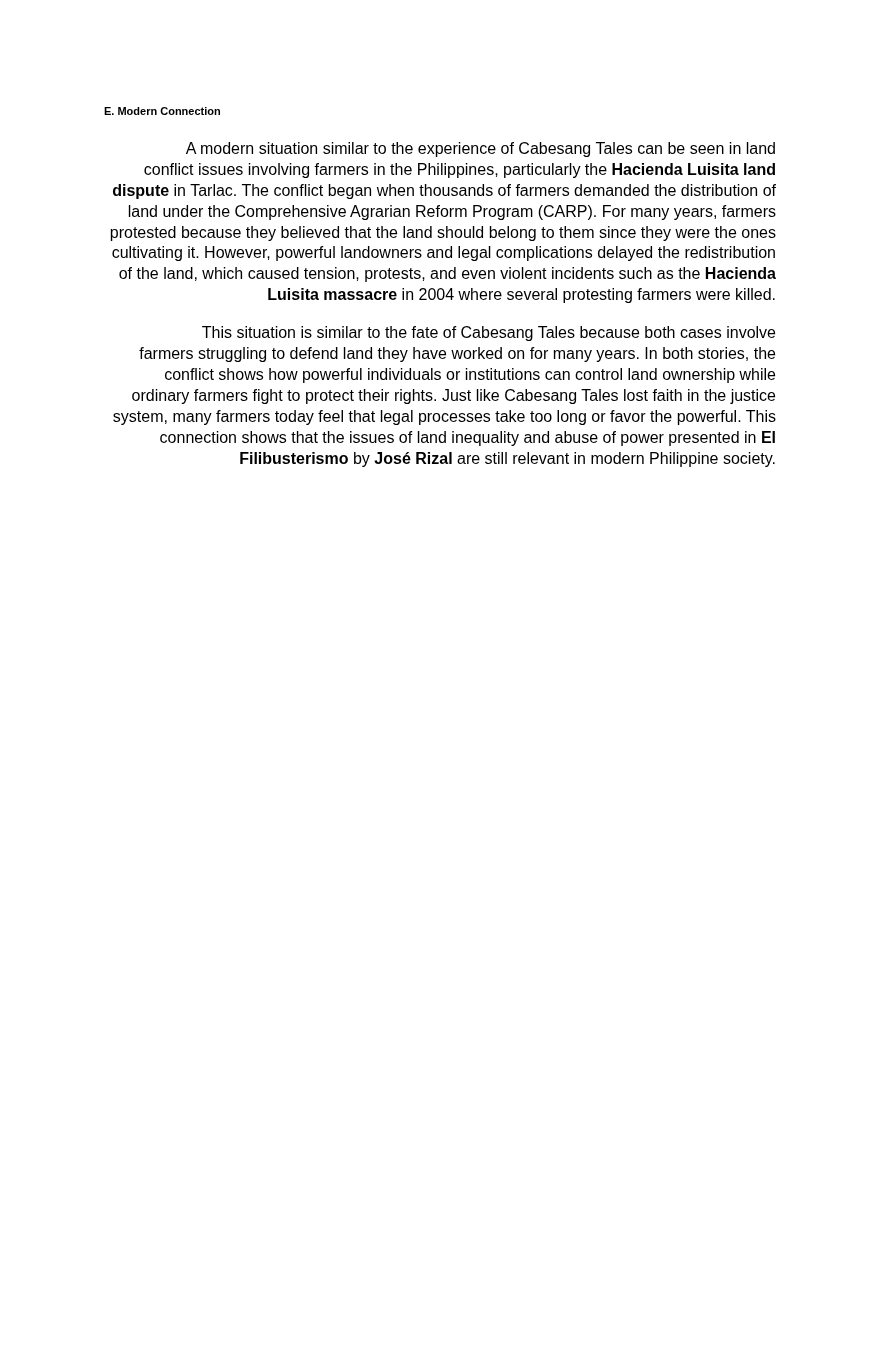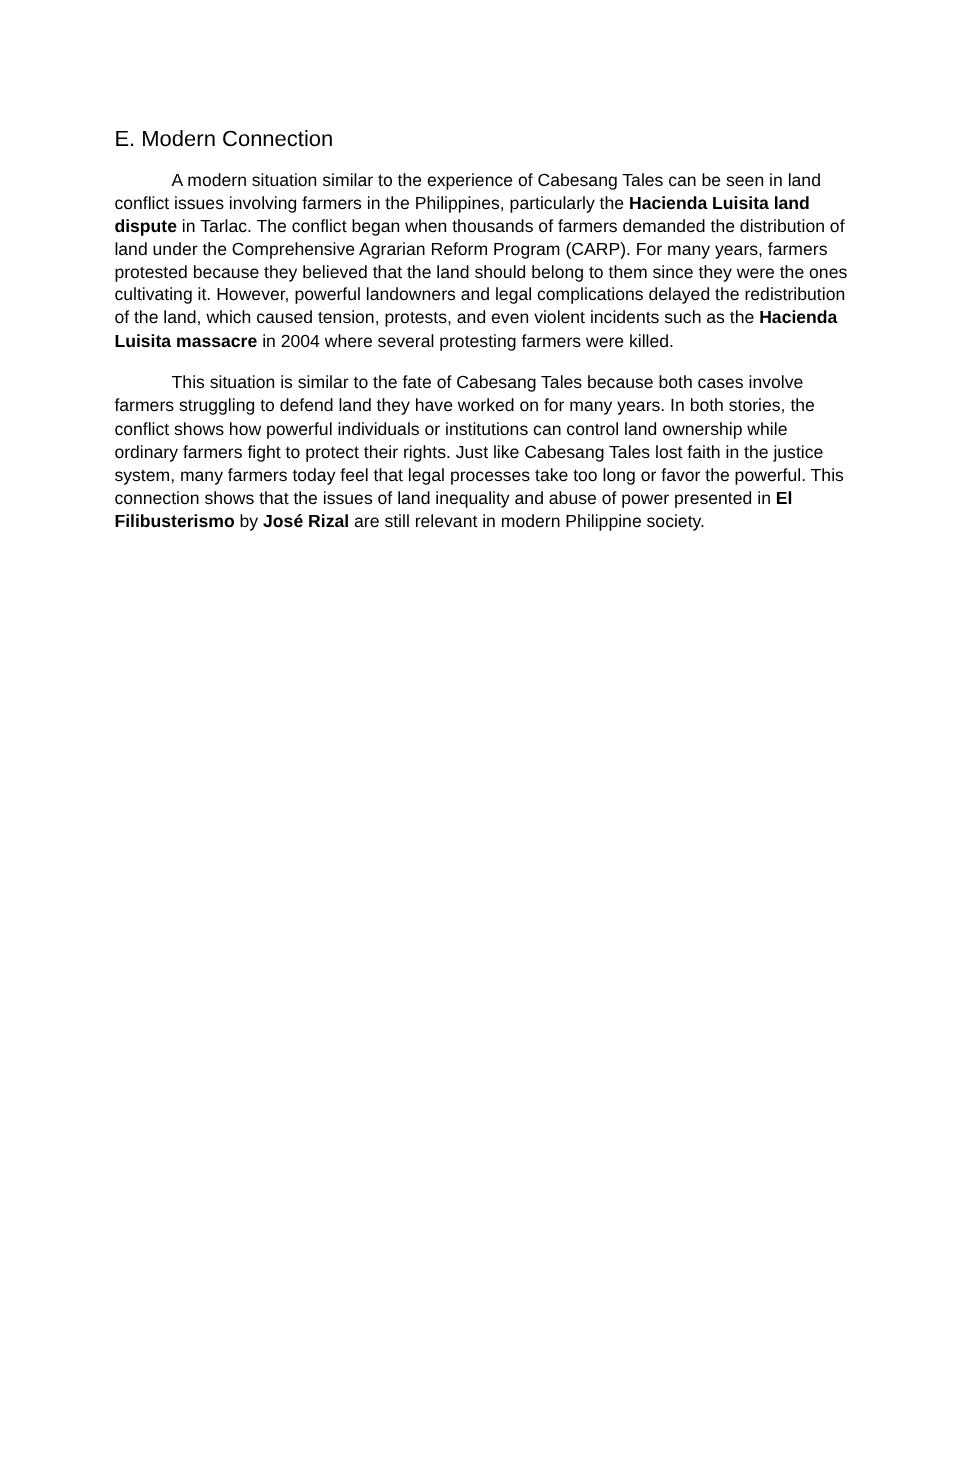--- a/index.html
+++ b/index.html
@@ -2,22 +2,22 @@
 <html><head>
 <meta charset="utf-8">
 <style>
   html, body { margin: 0; padding: 0; background: #ffffff; }
   body { width: 880px; height: 1346px; position: relative; overflow: hidden; }
   .page {
     position: absolute; left: 104px; top: 101px; width: 672px;
     font-family: "Liberation Sans", sans-serif; color: #000;
     font-size: 16px; line-height: 20.9px;
   }
-  .heading { font-weight: normal; font-size: 20px; margin: 16px 0 17px 0; }
-  .para { margin: 0 0 17px 0; text-indent: 52px; text-align: left; }
+  .heading { font-weight: bold; font-size: 11px; margin: 0 0 17px 0; }
+  .para { margin: 0 0 17px 0; text-indent: 52px; text-align: right; }
   b { font-weight: bold; }
 </style>
 </head>
 <body>
 
 <div class="page">
   <div class="heading">E. Modern Connection</div>
   <p class="para"><span>A modern situation similar to the experience of Cabesang Tales can be seen in land conflict issues involving farmers in the Philippines, particularly the </span><b>Hacienda Luisita land dispute</b><span> in Tarlac. The conflict began when thousands of farmers demanded the distribution of land under the Comprehensive Agrarian Reform Program (CARP). For many years, farmers protested because they believed that the land should belong to them since they were the ones cultivating it. However, powerful landowners and legal complications delayed the redistribution of the land, which caused tension, protests, and even violent incidents such as the </span><b>Hacienda Luisita massacre</b><span> in 2004 where several protesting farmers were killed.</span></p>
   <p class="para"><span>This situation is similar to the fate of Cabesang Tales because both cases involve farmers struggling to defend land they have worked on for many years. In both stories, the conflict shows how powerful individuals or institutions can control land ownership while ordinary farmers fight to protect their rights. Just like Cabesang Tales lost faith in the justice system, many farmers today feel that legal processes take too long or favor the powerful. This connection shows that the issues of land inequality and abuse of power presented in </span><b>El Filibusterismo</b><span> by </span><b>José Rizal</b><span> are still relevant in modern Philippine society.</span></p>
 </div>

